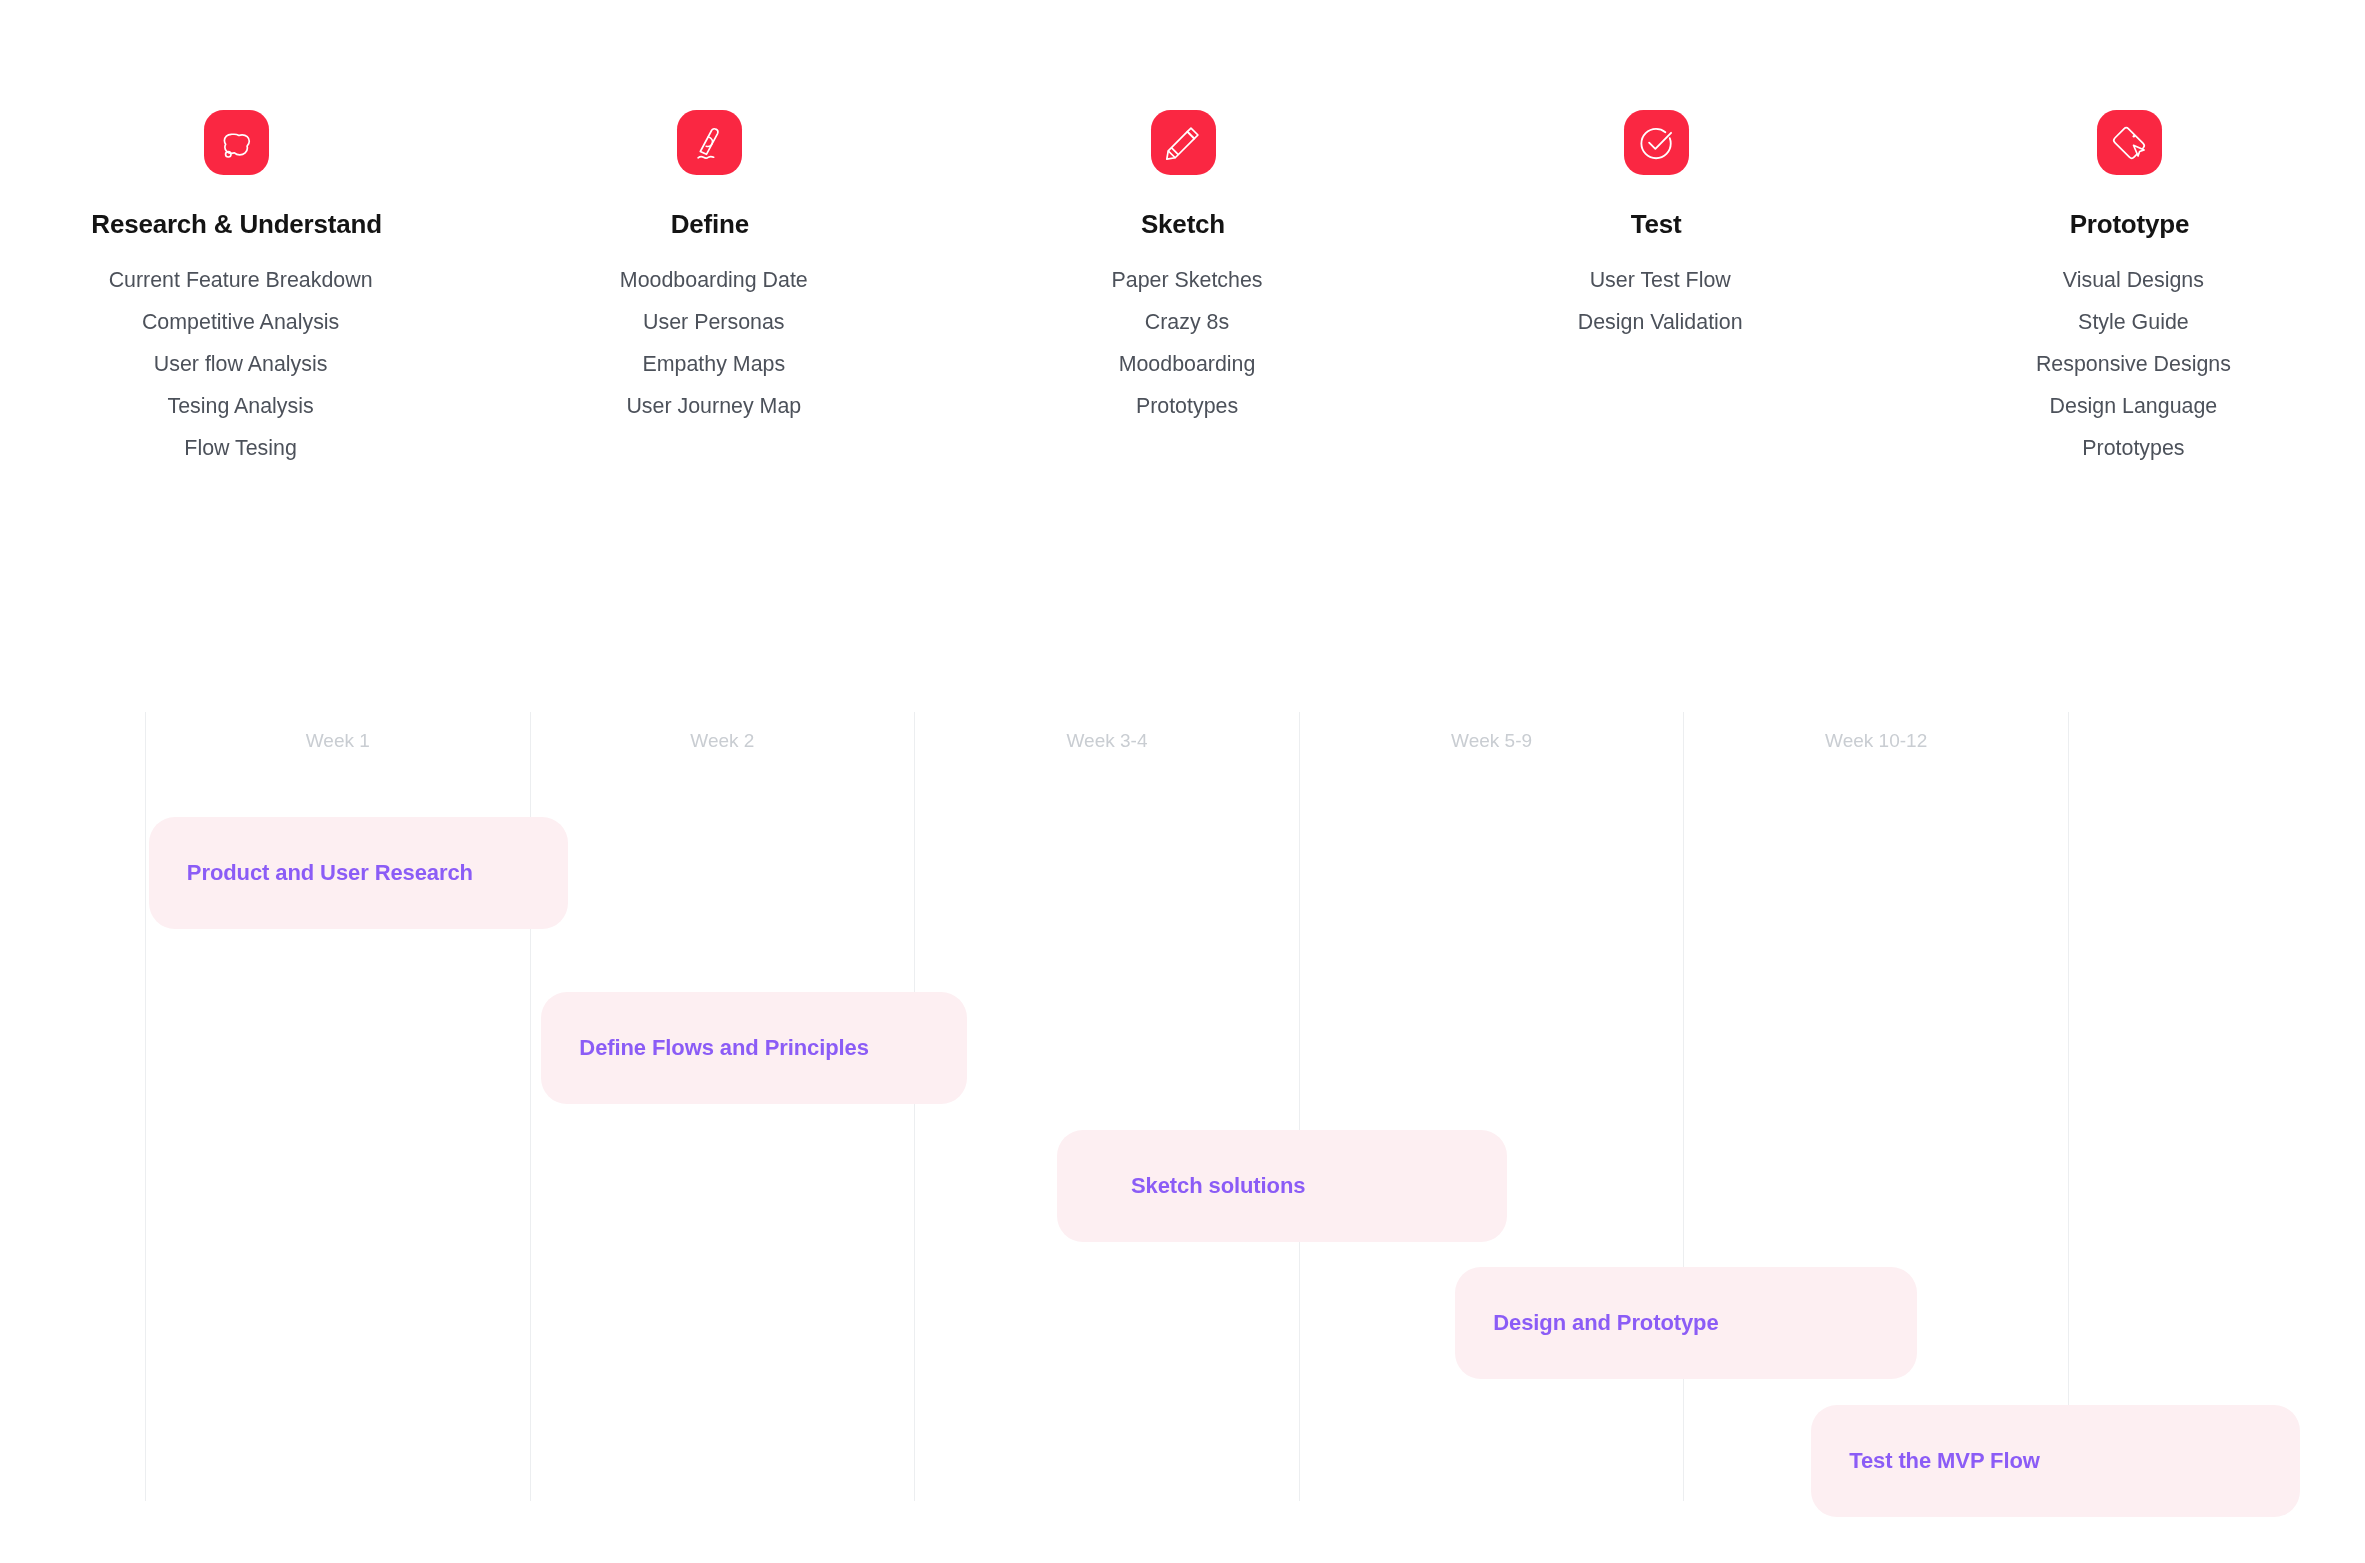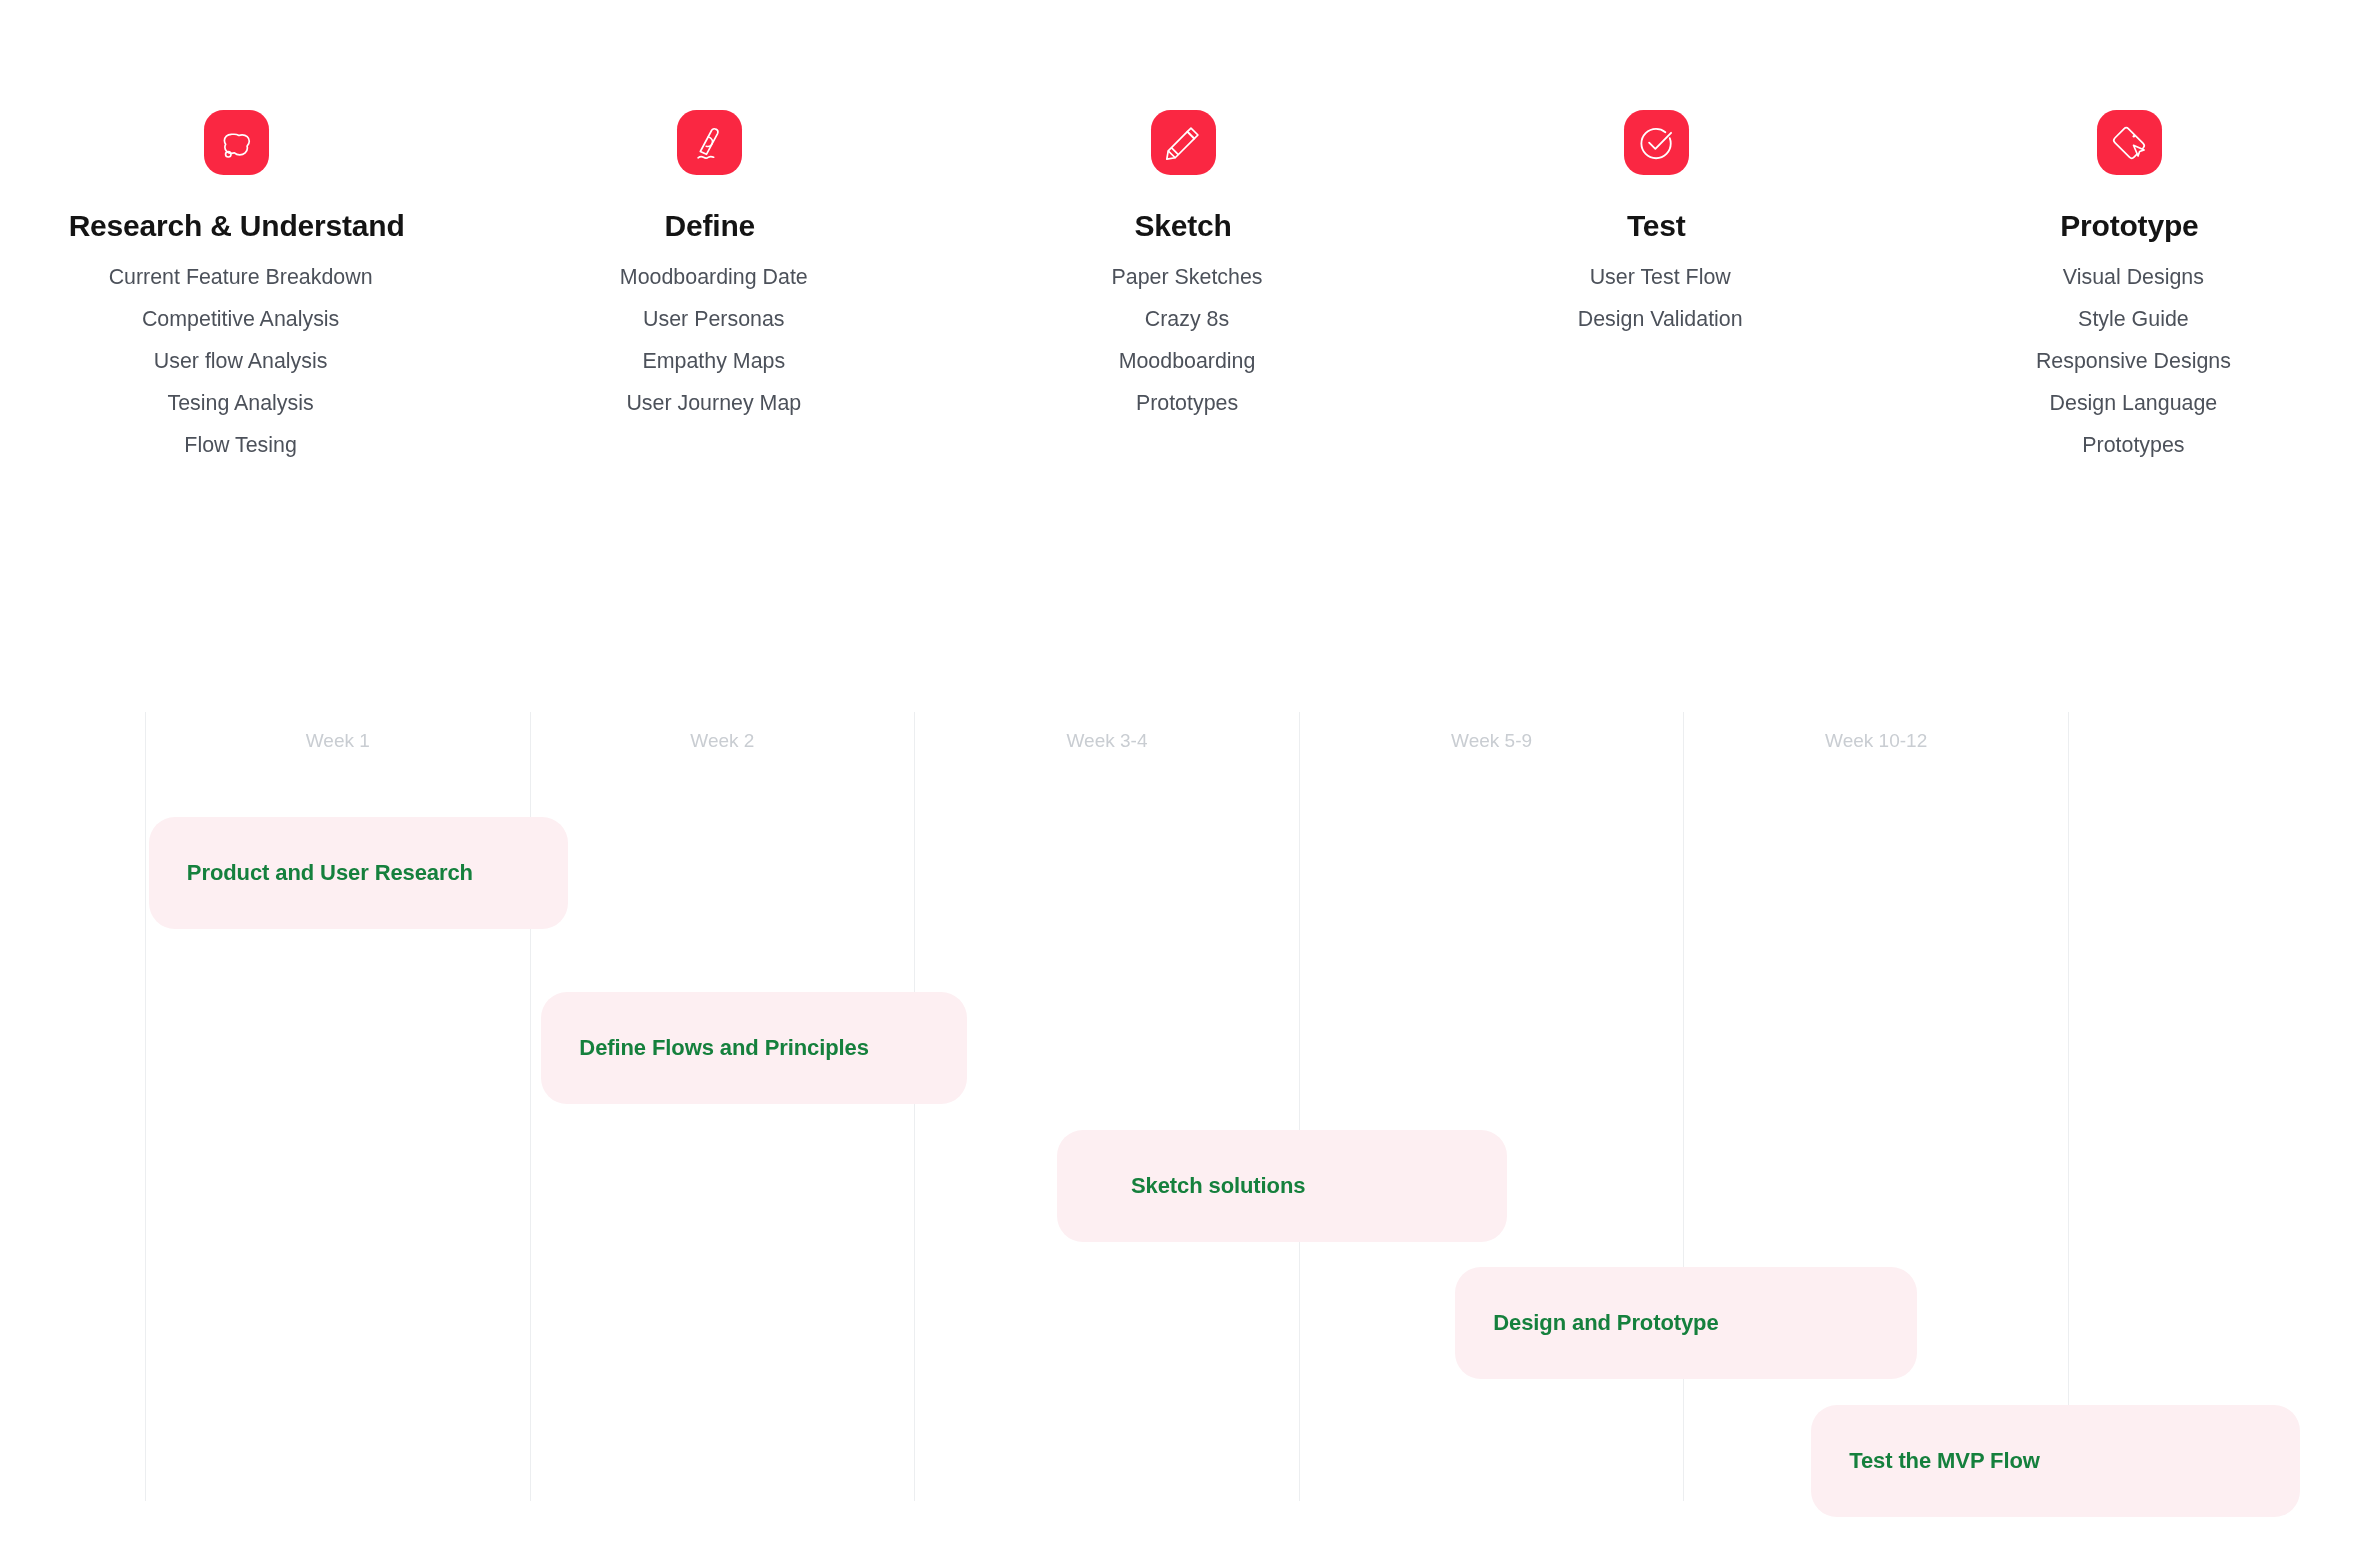--- a/index.html
+++ b/index.html
@@ -26,25 +26,25 @@
     align-items:center;
   }
   .phase-icon {
     width:65px; height:65px;
     border-radius:19.5px;
     display:flex; align-items:center; justify-content:center;
     margin-bottom:34px;
   }
   .phase-icon svg { display:block; }
   .phase-title {
-    font-size:30px;
+    font-size:26px;
     font-weight:700;
     color:#141414;
     letter-spacing:-0.2px;
-    margin-bottom:13px;
+    margin-bottom:19px;
     white-space:nowrap;
   }
   .phase-items { text-align:center; }
   .phase-item {
     font-size:21.4px;
     font-weight:400;
     color:#4c515a;
     line-height:42px;
     white-space:nowrap;
     margin-left:8px;
@@ -82,21 +82,21 @@
     position:absolute;
     height:112px;
     background:#fdeff2;
     border-radius:26px;
     display:flex;
     align-items:center;
   }
   .bar-label {
     font-size:22px;
     font-weight:700;
-    color:#15803d;
+    color:#8b5cf6;
     padding-left:38px;
     white-space:nowrap;
     letter-spacing:-0.1px;
   }
 </style>
 </head>
 <body>
 
 <div class="page">
 

